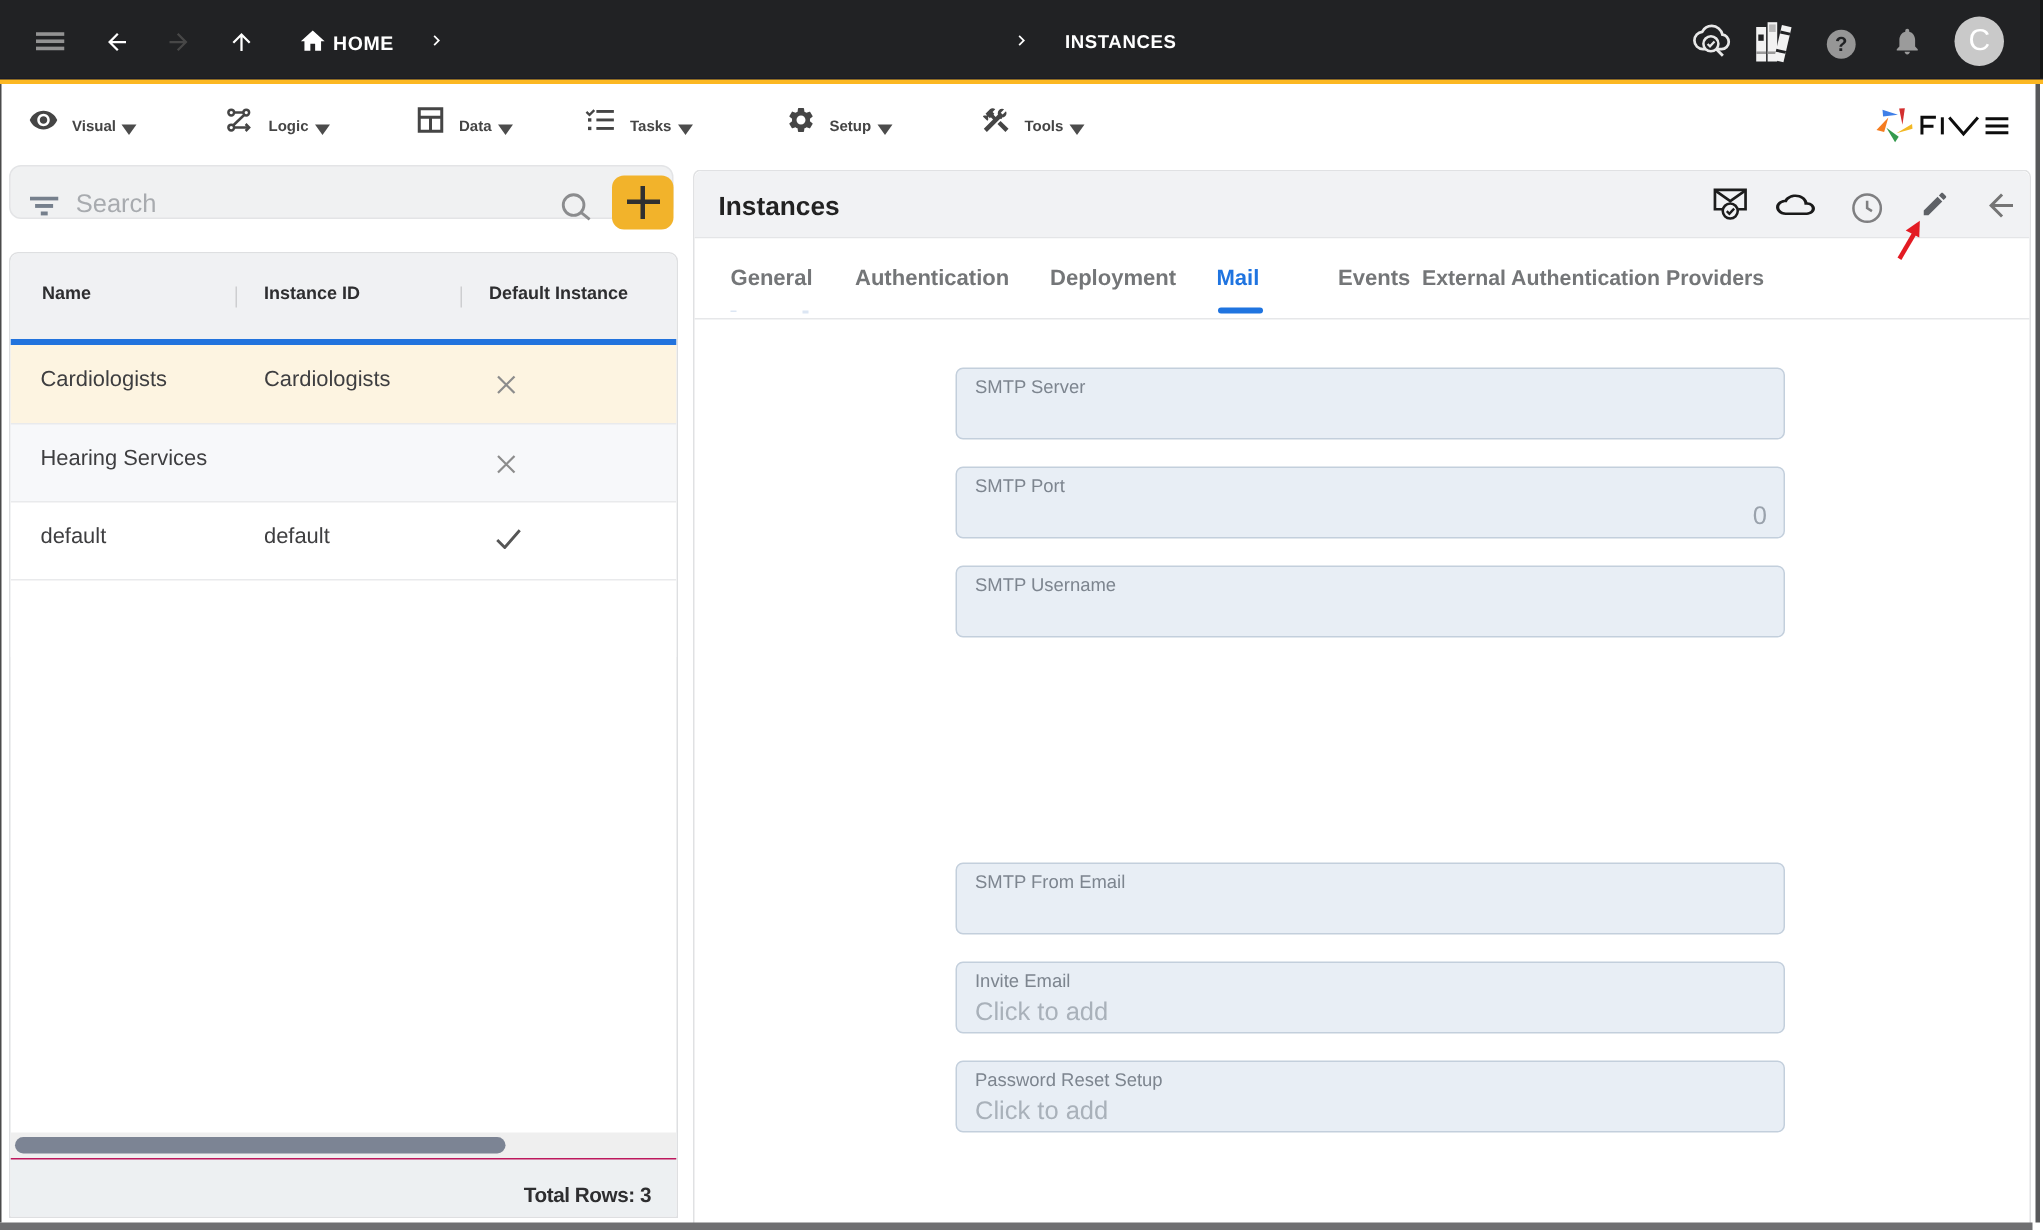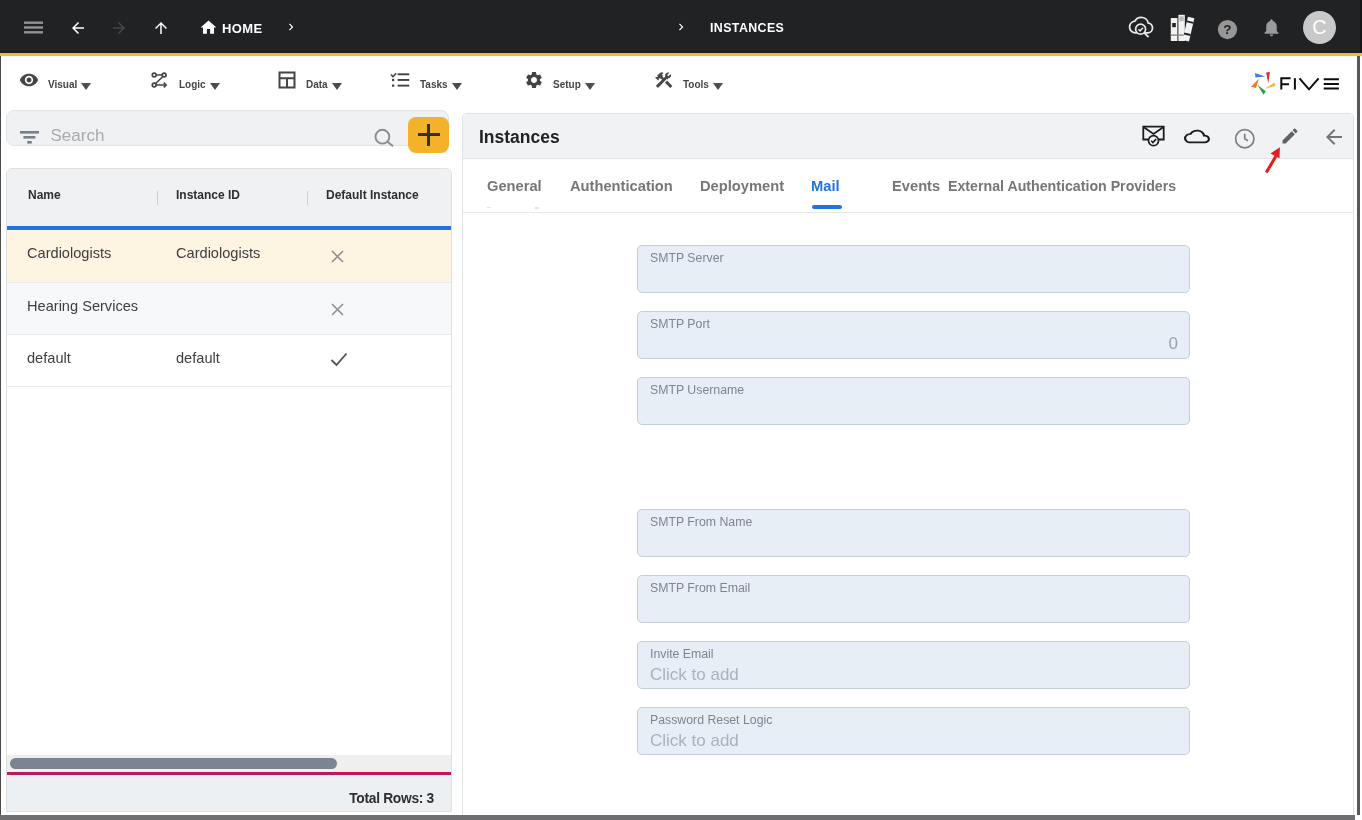--- a/index.html
+++ b/index.html
@@ -34,21 +34,21 @@
 #thead { position:absolute; left:0; top:0; width:100%; height:57px; background:#f0f1f3; }
 .th { position:absolute; top:4px; height:43px; display:flex; align-items:center; font-size:12px;
   font-weight:bold; color:#2e2e30; }
 .colsep { position:absolute; top:22px; width:1px; height:14px; background:#cdced0; }
 #bluebar { position:absolute; left:0; top:57px; width:100%; height:3.5px; background:#2273dd; }
 .trow { position:absolute; left:0; width:100%; height:52px; }
 .trow .c { position:absolute; top:0; height:52px; padding-bottom:7px; display:flex; align-items:center; font-size:14.6px; color:#3e3e40; }
 #scrolltrack { position:absolute; left:0; top:586px; width:100%; height:17px; background:#efefef; }
 #scrollthumb { position:absolute; left:3px; top:2.5px; width:327px; height:11.5px; background:#7c8494; border-radius:6px; }
 #lfooter { position:absolute; left:0; top:603px; width:100%; height:41px; background:#edf0f2;
-  border-top:3px solid #be185d; }
+  border-top:1px solid #be185d; }
 #lfooter span { position:absolute; right:17px; top:16px; font-size:13.8px; letter-spacing:-0.3px; font-weight:bold; color:#2e2e30; }
 
 
 #rightcard { position:absolute; left:462px; top:113px; width:892px; height:707px; background:#fff;
   border:1px solid #e0e1e3; border-bottom:none; border-top-left-radius:5px; border-top-right-radius:5px; }
 #rheader { position:absolute; left:0; top:0; width:100%; height:45px; background:#f1f2f4;
   border-bottom:1px solid #e4e5e7; border-top-left-radius:5px; border-top-right-radius:5px; }
 #rtitle { position:absolute; left:16px; top:13px; font-size:17.5px; font-weight:bold; color:#222; }
 .hicon { position:absolute; top:0; }
 .tab { position:absolute; top:52px; height:40px; display:flex; align-items:center; font-size:14.7px;
@@ -309,32 +309,29 @@
   <div class="field" style="top:131px">
       <div class="lbl">SMTP Server</div>
     </div>
   <div class="field" style="top:197px">
       <div class="lbl">SMTP Port</div>
       <div class="num">0</div>
     </div>
   <div class="field" style="top:263px">
       <div class="lbl">SMTP Username</div>
     </div>
-  <div class="field" style="top:395px">
-      <div class="lbl">SMTP From Name</div>
-    </div>
   <div class="field" style="top:461px">
       <div class="lbl">SMTP From Email</div>
     </div>
   <div class="field" style="top:527px">
       <div class="lbl">Invite Email</div>
       <div class="val">Click to add</div>
     </div>
   <div class="field" style="top:593px">
-      <div class="lbl">Password Reset Logic</div>
+      <div class="lbl">Password Reset Setup</div>
       <div class="val">Click to add</div>
     </div>
 </div>
 
 <div class="abs" style="left:0;top:56px;width:1px;height:759px;background:#4a4a4a"></div>
 <div class="abs" style="left:1357px;top:56px;width:3px;height:759px;background:#57585a"></div>
 <div class="abs" style="left:1359.5px;top:0;width:2.5px;height:52px;background:#141516"></div>
 <div class="abs" style="left:0;top:815px;width:1355px;height:5px;background:#6f6f71"></div>
 
 </body></html>

